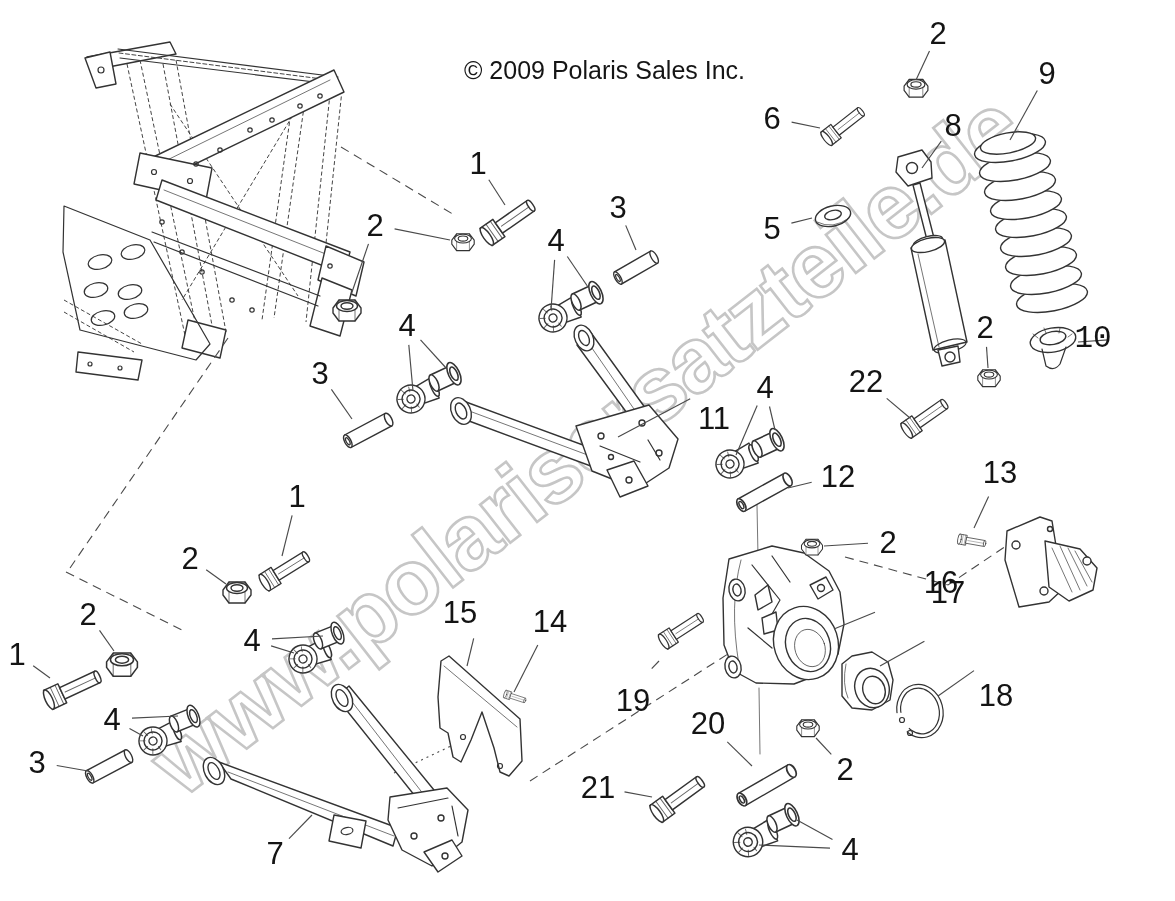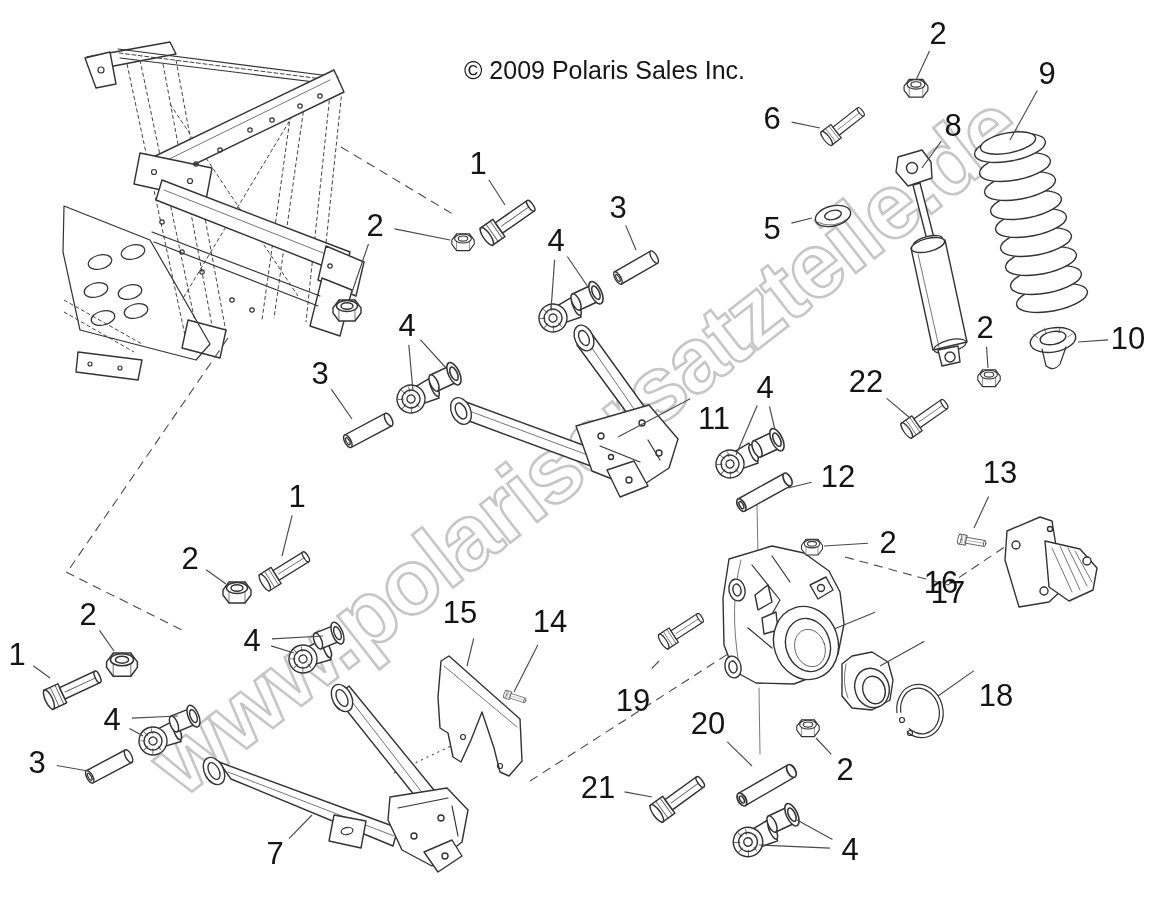--- a/index.html
+++ b/index.html
@@ -393,21 +393,21 @@
       <div class="callout" style="left: 478px; top: 163px;">1</div>
       <div class="callout" style="left: 375px; top: 225px;">2</div>
       <div class="callout" style="left: 618px; top: 207px;">3</div>
       <div class="callout" style="left: 556px; top: 240px;">4</div>
       <div class="callout" style="left: 320px; top: 373px;">3</div>
       <div class="callout" style="left: 407px; top: 325px;">4</div>
       <div class="callout" style="left: 714px; top: 386px; margin-top: 32px;">11</div>
       <div class="callout" style="left: 765px; top: 387px;">4</div>
       <div class="callout" style="left: 866px; top: 381px;">22</div>
       <div class="callout" style="left: 985px; top: 327px;">2</div>
-      <div class="callout" style="left: 1128px; top: 338px;">10</div>
+      <div class="callout" style="left: 1093px; top: 338px; font-family: Liberation Mono, monospace;">10</div>
       <div class="callout" style="left: 1000px; top: 472px;">13</div>
       <div class="callout" style="left: 838px; top: 476px;">12</div>
       <div class="callout" style="left: 888px; top: 542px;">2</div>
       <div class="callout" style="left: 900px; top: 582px; margin-left: 41px;">16</div>
       <div class="callout" style="left: 948px; top: 592px;">17</div>
       <div class="callout" style="left: 996px; top: 655px; margin-top: 40px;">18</div>
       <div class="callout" style="left: 633px; top: 688px; margin-top: 12px;">19</div>
       <div class="callout" style="left: 708px; top: 723px;">20</div>
       <div class="callout" style="left: 845px; top: 769px;">2</div>
       <div class="callout" style="left: 598px; top: 787px;">21</div>

